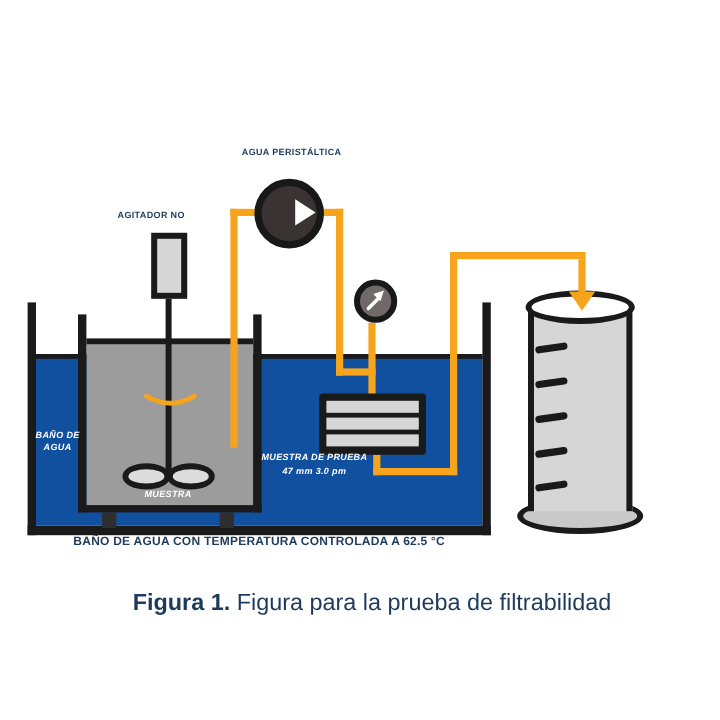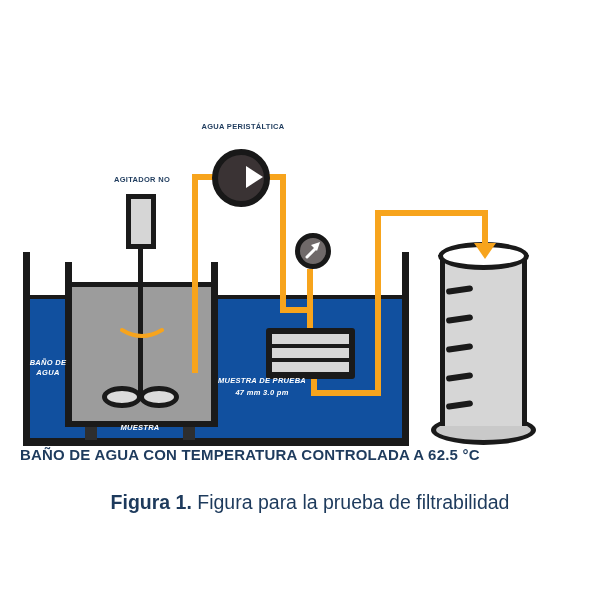--- a/index.html
+++ b/index.html
@@ -3,21 +3,21 @@
 <meta charset="utf-8">
 <style>
   html,body{margin:0;padding:0;background:#fff;}
   .canvas{position:relative;width:600px;height:600px;background:#ffffff;overflow:hidden;
           font-family:"Liberation Sans",sans-serif;}
   .abs{position:absolute;}
   
   .lbl{position:absolute;color:#1E3B5D;font-weight:bold;font-size:7.5px;
        letter-spacing:.3px;text-align:center;line-height:10px;white-space:nowrap;}
   .lbl.white{color:#ffffff;font-style:italic;}
-  .bath-caption{position:absolute;color:#1E3B5D;font-weight:bold;font-size:15px;
+  .bath-caption{position:absolute;color:#1E3B5D;font-weight:bold;font-size:10px;
        letter-spacing:.2px;text-align:center;white-space:nowrap;}
   .fig-caption{position:absolute;color:#1d3a5c;font-size:19.5px;text-align:center;
        white-space:nowrap;width:600px;}
   .fig-caption b{font-weight:bold;margin-left:20px;}
   
   .black{background:#1a1a1a;}
   .orange{background:#F7A41D;}
   .water{background:#11509F;border-top:4px solid #1a1a1a;box-sizing:border-box;}
   .vessel-int{background:#9c9c9c;}
   .motor{background:#d6d6d6;border:5px solid #1a1a1a;box-sizing:border-box;}
@@ -94,26 +94,26 @@
   </div>
 
   <div class="abs gauge" style="left:295px;top:233px;width:36px;height:36px;">
     <svg width="26" height="26" viewBox="0 0 26 26" style="position:absolute;left:0;top:0;">
       <line x1="7" y1="19" x2="15" y2="11" stroke="#ffffff" stroke-width="3" stroke-linecap="round"></line>
       <polygon points="20,4 11,7 17,13" fill="#ffffff"></polygon>
     </svg>
   </div>
 
   <div class="lbl" style="left:143px;top:122px;width:200px;">AGUA PERISTÁLTICA</div>
-  <div class="lbl" style="left:92px;top:175px;width:100px;">AGITADOR NO</div>
+  <div class="lbl" style="left:76px;top:175px;width:100px;">AGITADOR NO</div>
   <div class="lbl white" style="left:26px;top:358px;width:44px;">
     <div>BAÑO DE</div>
     <div>AGUA</div>
   </div>
-  <div class="lbl white" style="left:90px;top:423px;width:100px;">MUESTRA</div>
+  <div class="lbl white" style="left:90px;top:407px;width:100px;">MUESTRA</div>
   <div class="lbl white" style="left:211px;top:375px;width:102px;line-height:12px;">
     <div>MUESTRA DE PRUEBA</div>
     <div>47 mm 3.0 pm</div>
   </div>
   <div class="bath-caption" style="left:20px;top:446px;width:392px;">BAÑO DE AGUA CON TEMPERATURA CONTROLADA A 62.5 °C</div>
 
   <div class="fig-caption" style="left:0;top:491px;"><b>Figura 1.</b><span> Figura para la prueba de filtrabilidad</span></div>
 
 </div>
 

